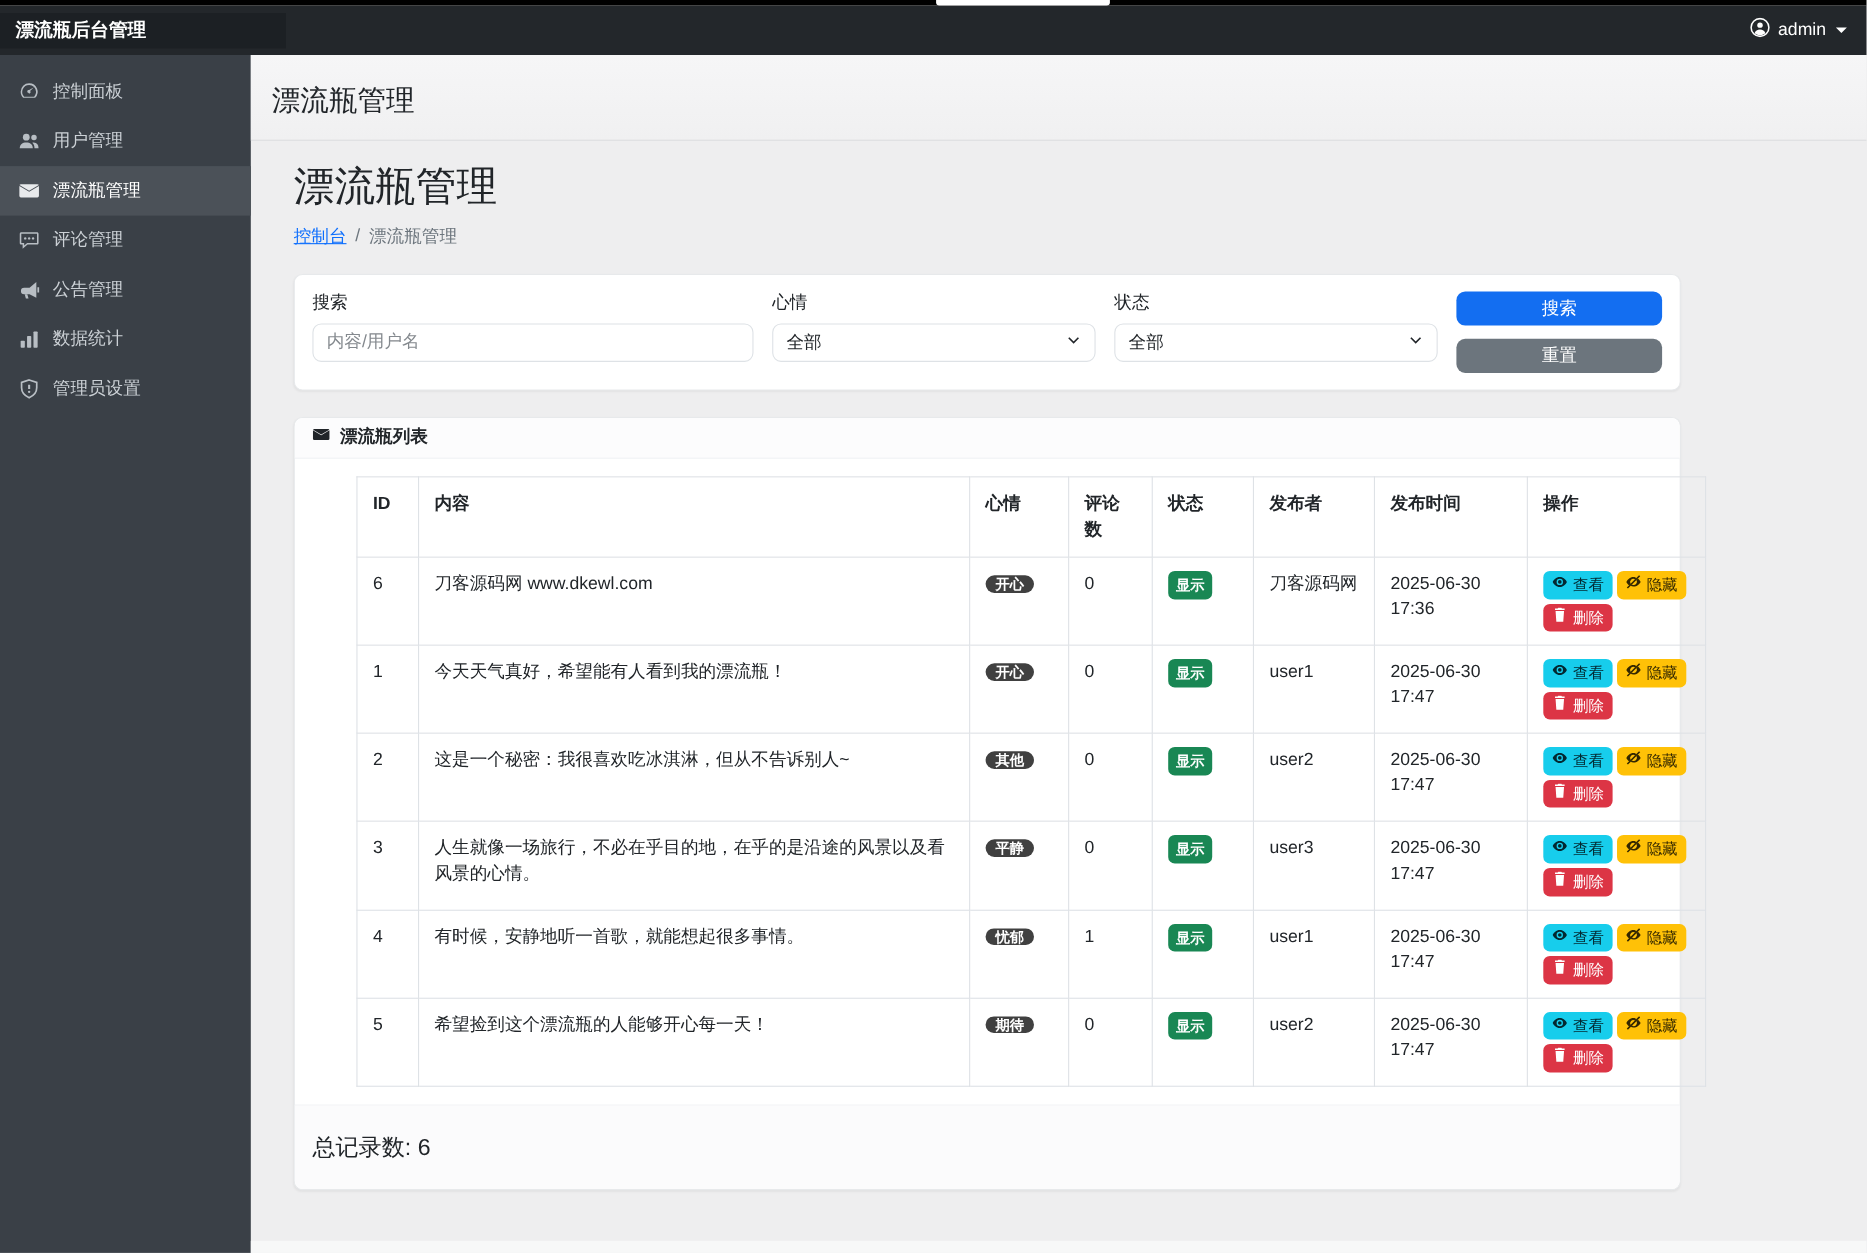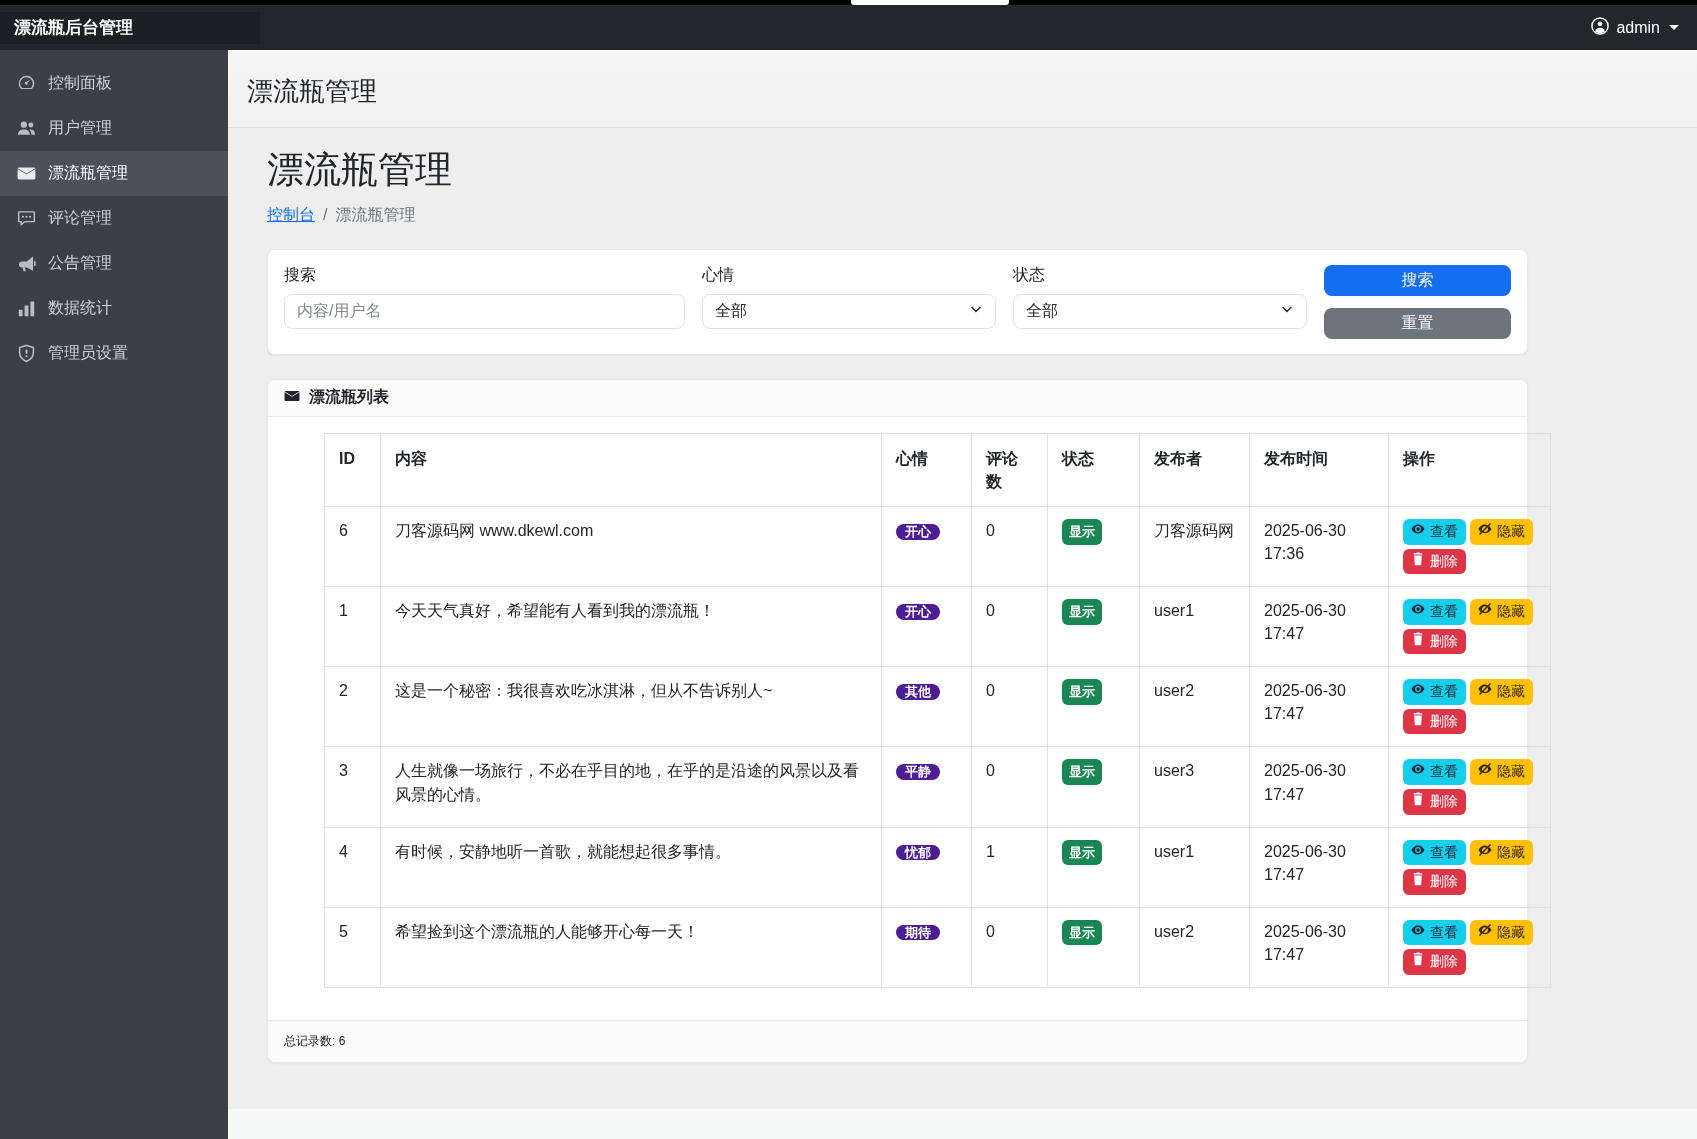--- a/index.html
+++ b/index.html
@@ -66,31 +66,31 @@
   .card-header svg { width:16px; height:16px; }
   .card-body { padding:16px; }
   table { width:100%; border-collapse:collapse; table-layout:fixed; font-size:16px;margin-left:40px; }
   th, td { border:1px solid #dee2e6; text-align:left; vertical-align:top; padding:12px 14px; line-height:1.45; }
   th { font-weight:700; padding:13px 14px; }
   td.cell-id, th.col-0 { }
   col.c-id{width:56px;} col.c-content{width:501px;} col.c-mood{width:90px;} col.c-comments{width:76px;}
   col.c-status{width:92px;} col.c-publisher{width:110px;} col.c-time{width:139px;} col.c-actions{width:auto;}
   tr.data-row { height:73px; }
 
-  .badge-mood { display:inline-block; background:#4c1d95; color:#fff; font-size:13px; font-weight:700; padding:0 9px; border-radius:8px; line-height:1.2; }
+  .badge-mood { display:inline-block; background:#404040; color:#fff; font-size:13px; font-weight:700; padding:0 9px; border-radius:8px; line-height:1.2; }
   .badge-status { display:inline-block; background:#198754; color:#fff; font-size:13px; font-weight:700; padding:5px 7px; border-radius:6px; line-height:1.2; }
 
   .actions-wrap { display:flex; flex-wrap:wrap; gap:4px; }
   .abtn { display:inline-flex; align-items:center; gap:5px; border:none; border-radius:6px; padding:3px 8px; font-size:14px; font-family:inherit; cursor:pointer; line-height:1.4; }
   .abtn svg { width:14px; height:14px; }
   .abtn-view { background:#17cdec; color:#032830; }
   .abtn-hide { background:#ffc107; color:#332701; }
   .abtn-del  { background:#dc3545; color:#fff; }
 
-  .card-footer { padding:12px 16px; border-top:1px solid #e9ecef; background:#fbfbfc; border-radius:0 0 8px 8px; font-size:12px; color:#212529;margin-top:16px; }
+  .card-footer { padding:24px 16px; border-top:1px solid #e9ecef; background:#fbfbfc; border-radius:0 0 8px 8px; font-size:21px; color:#212529; }
 </style>
 </head>
 <body>
 
 <div class="screen">
 
   <div class="os-strip">
     <div class="os-strip-highlight"></div>
   </div>
 

